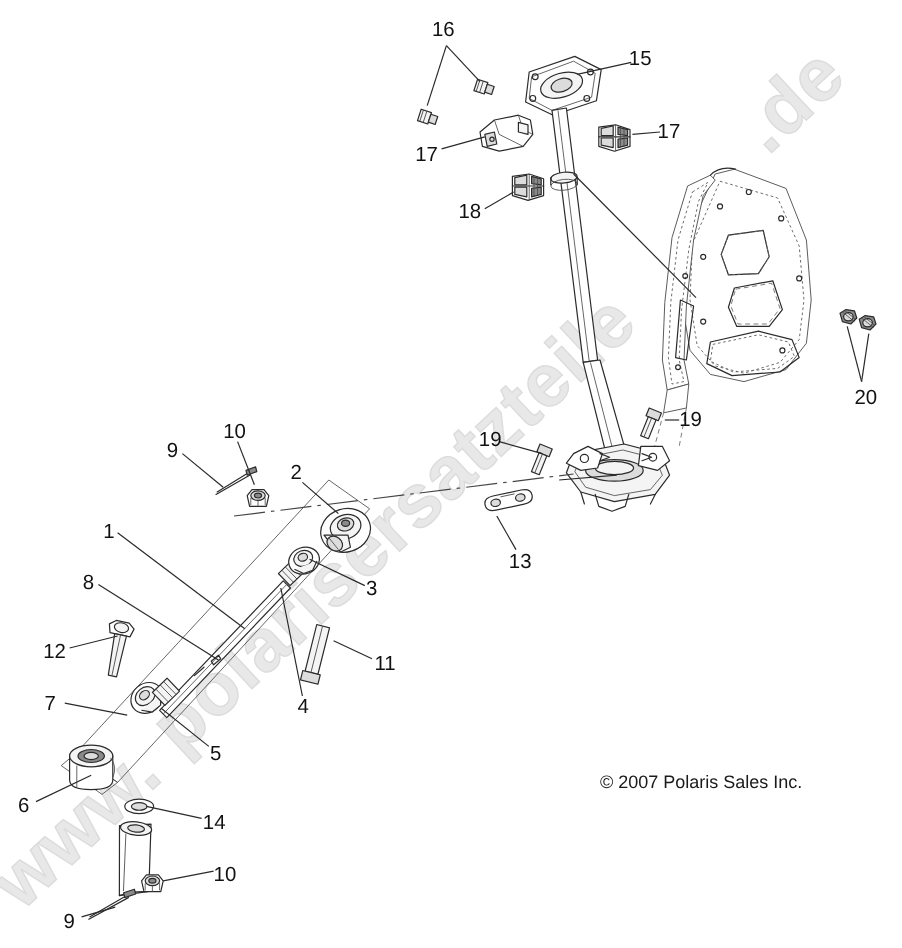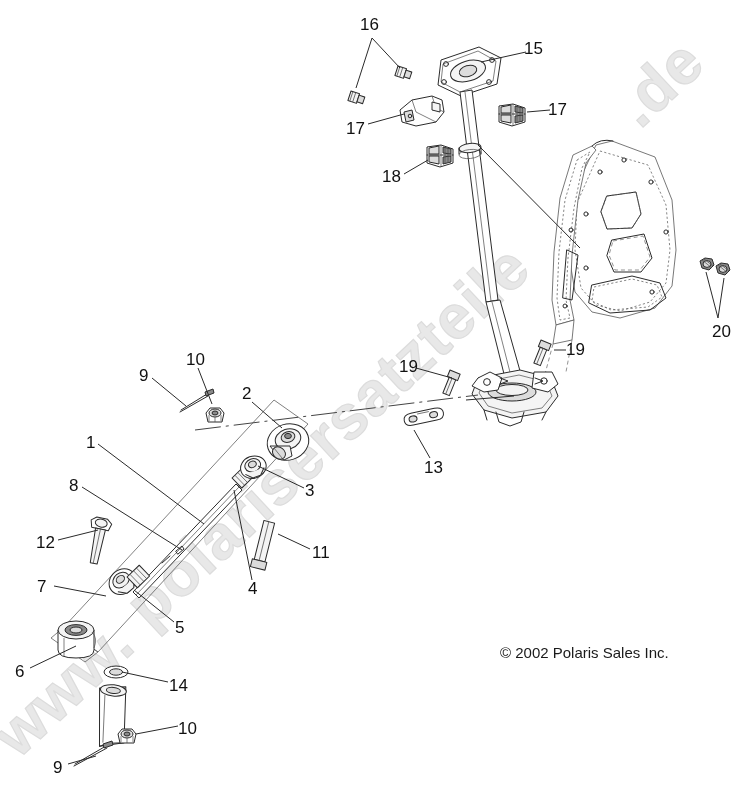--- a/index.html
+++ b/index.html
@@ -502,15 +502,15 @@
       <text class="callout-num" x="37" y="592">7</text>
       <text class="callout-num" x="175" y="633">5</text>
       <text class="callout-num" x="15" y="677">6</text>
       <text class="callout-num" x="169" y="691">14</text>
       <text class="callout-num" x="178" y="734">10</text>
       <text class="callout-num" x="53" y="773">9</text>
     </g>
 
   </svg>
 
-  <div id="copyright">© 2002 Polaris Sales Inc.</div>
+  <div id="copyright">© 2007 Polaris Sales Inc.</div>
 
 </div>
 
 </body></html>

